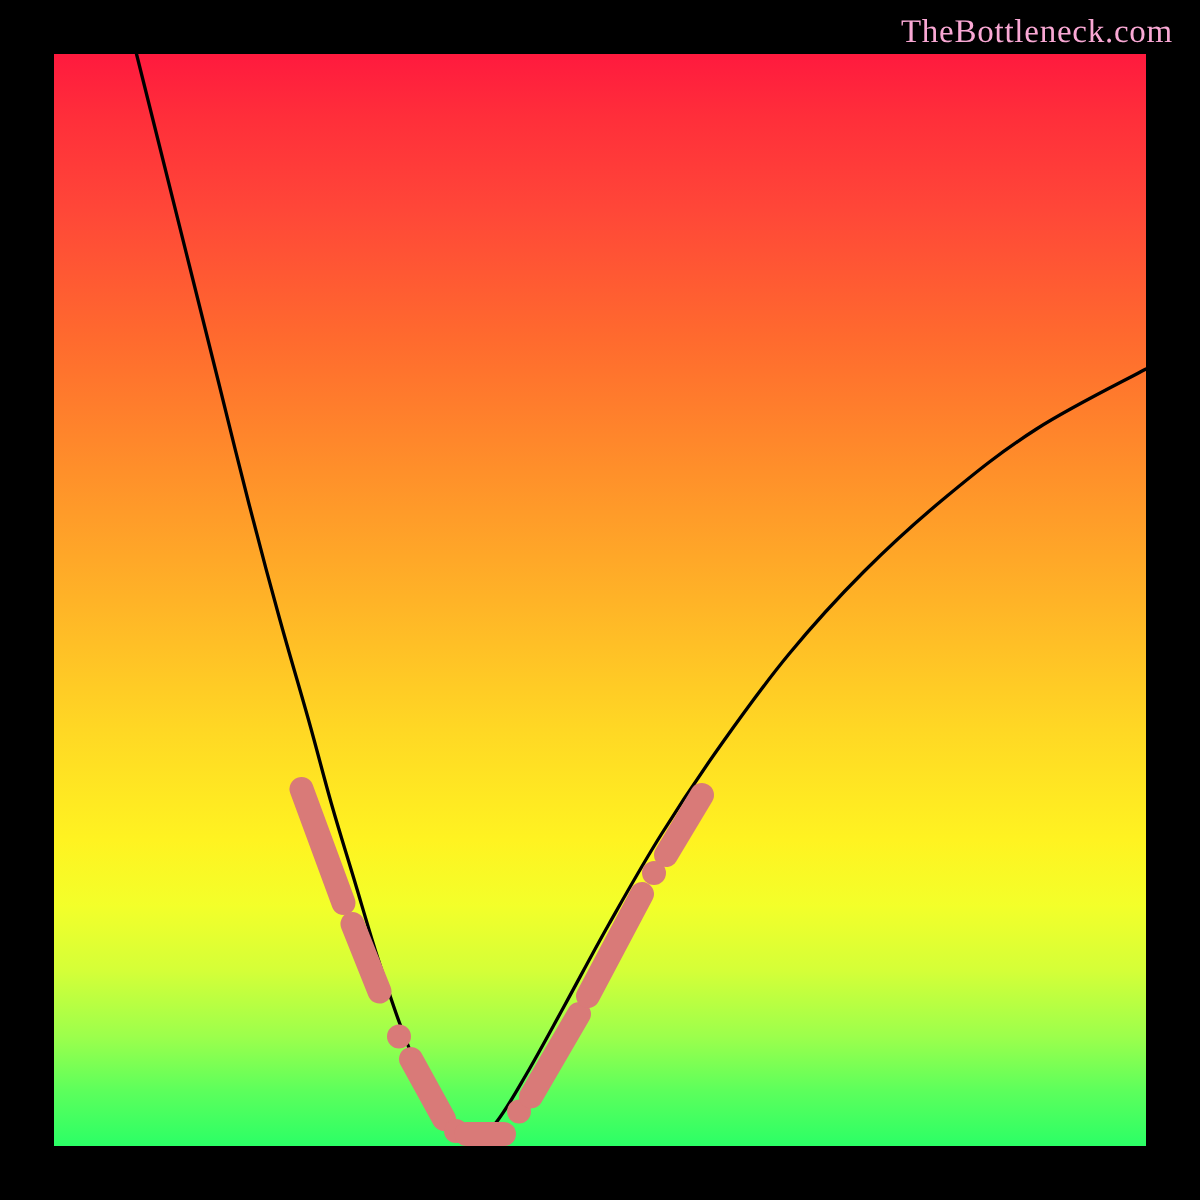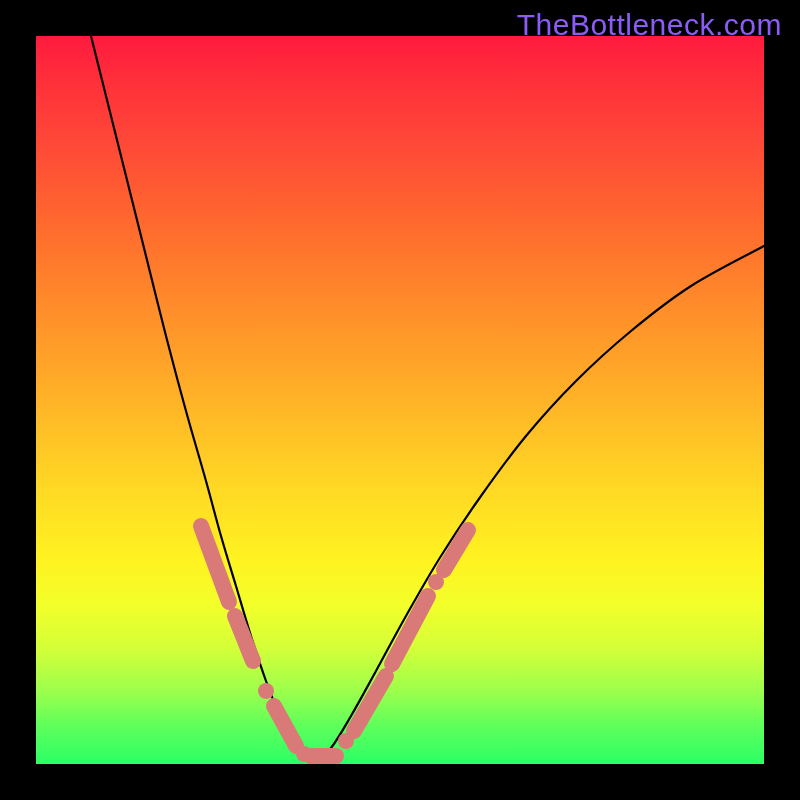--- a/index.html
+++ b/index.html
@@ -38,25 +38,26 @@
       #d4ff38 84%,
       #9cff4c 90%,
       #5cff5c 95%,
       #2bff66 100%
     );
   }
   .watermark {
     position: absolute;
     top: 8px;
     right: 18px;
-    color: #8b5cf6;
-    font-size: 30px;
+    color: #f9a8d4;
+    font-size: 22px;
     letter-spacing: 0.5px;
     font-weight: 500;
     user-select: none;
+    font-family: Liberation Serif, serif;
   }
   svg.curves {
     position: absolute;
     left: 36px;
     top: 36px;
     width: 728px;
     height: 728px;
     overflow: visible;
   }
 </style>

